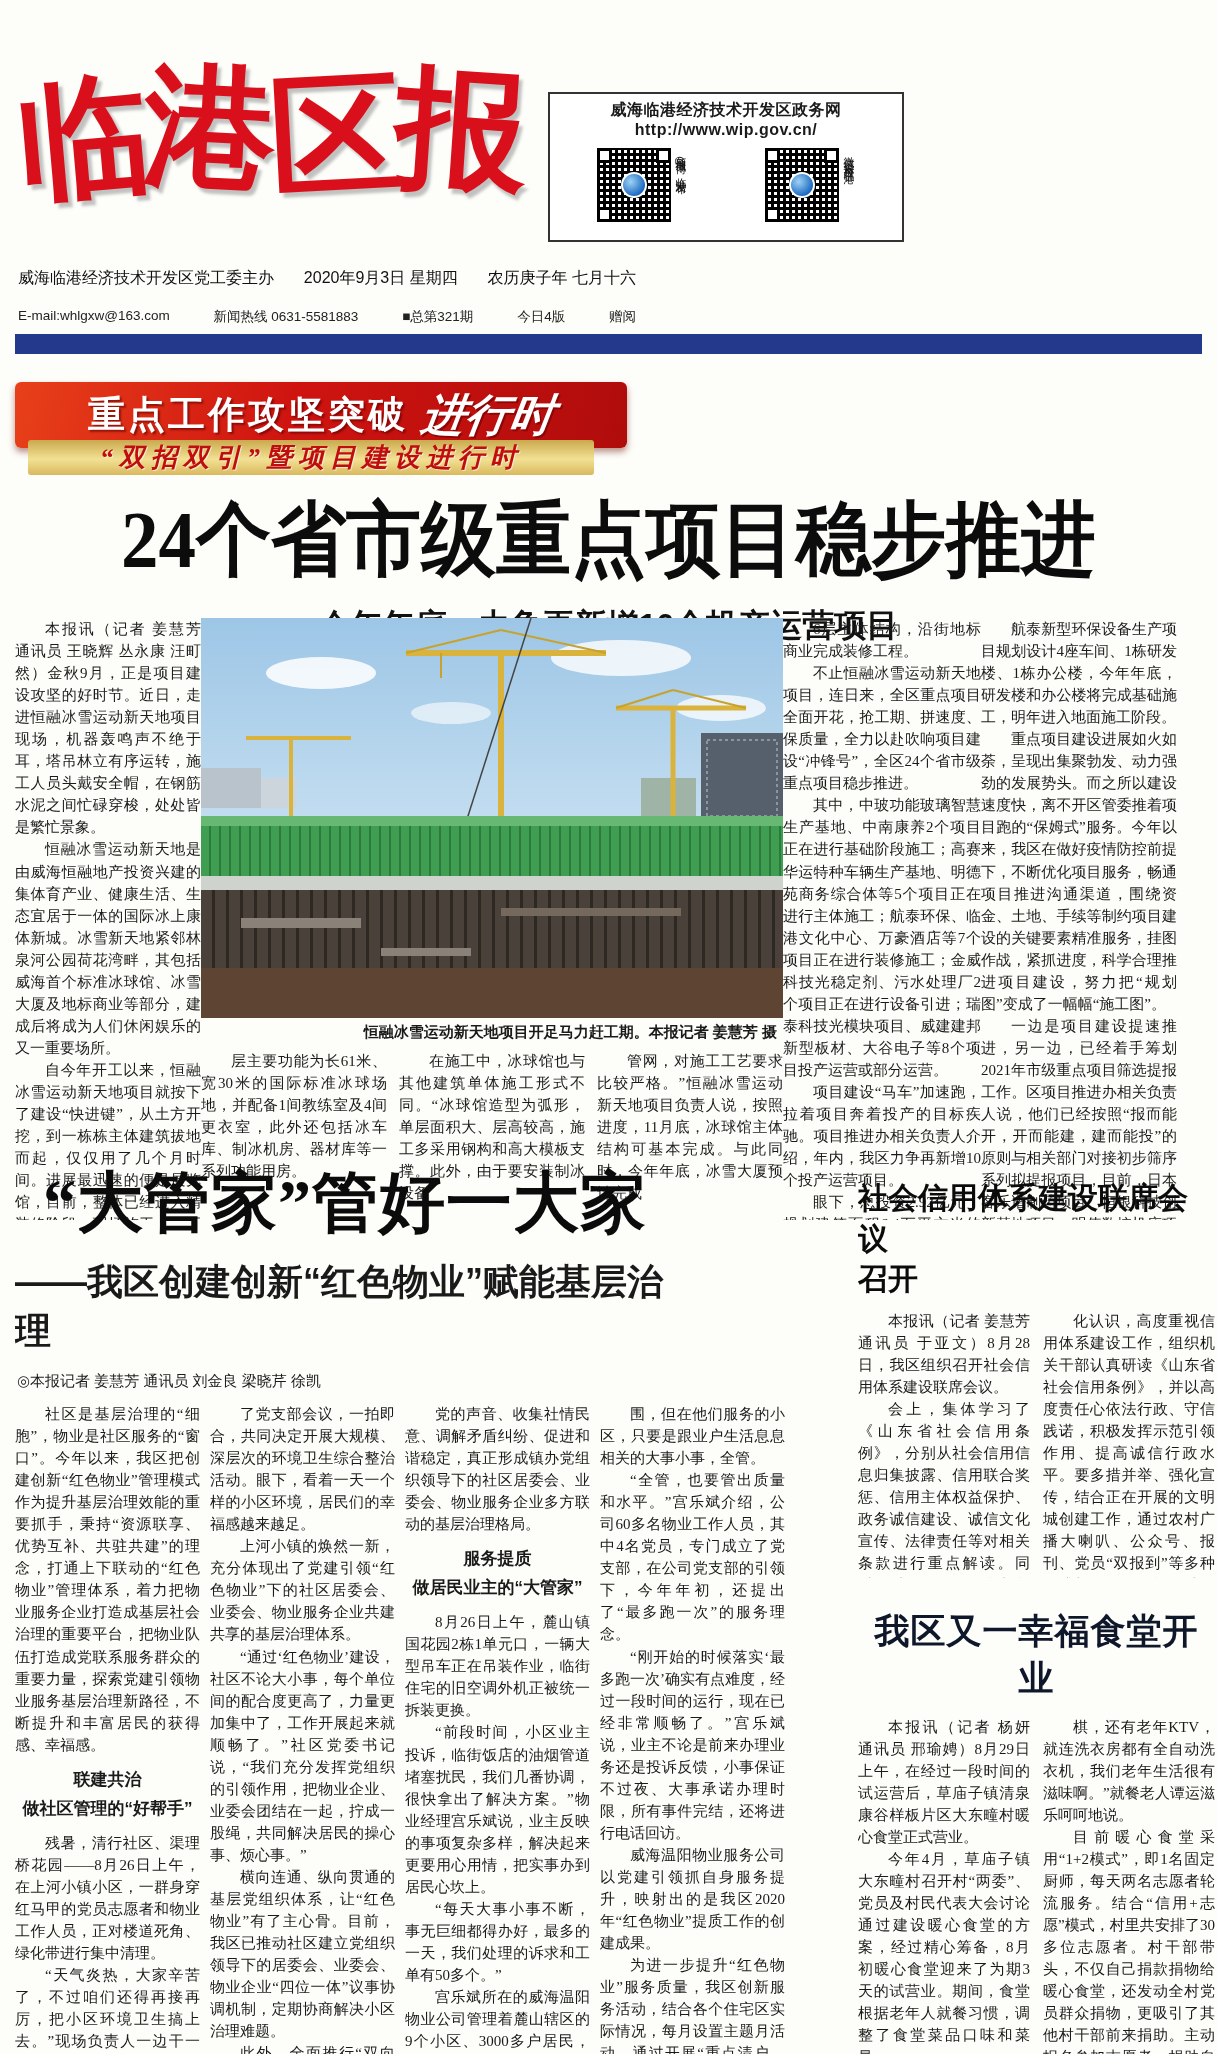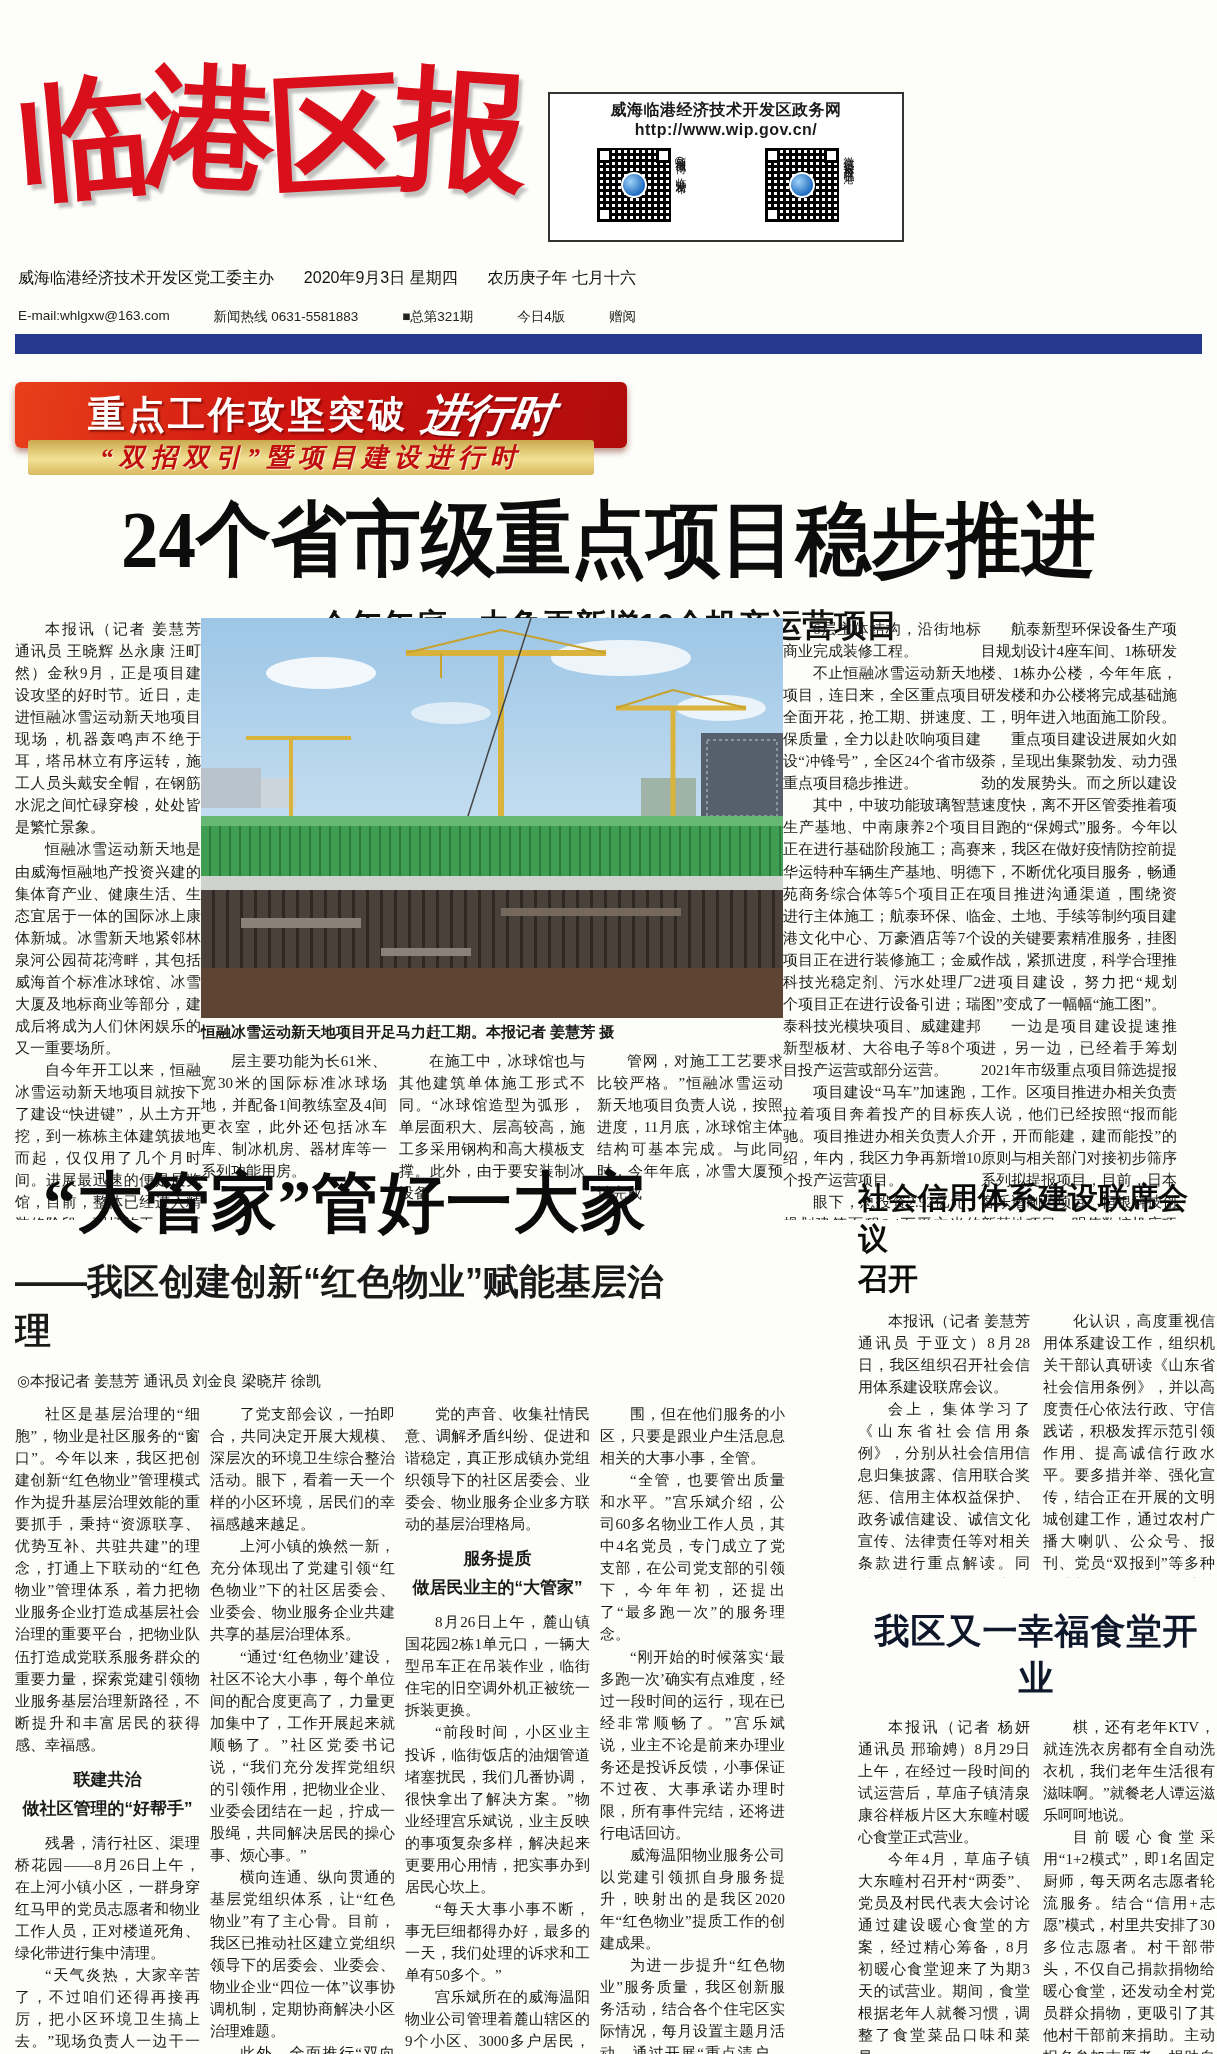--- a/index.html
+++ b/index.html
@@ -58,21 +58,21 @@
       font-size:32px;font-weight:bold;color:#111;}
 
   
   .lead-grid{position:absolute;left:15px;top:618px;width:1188px;height:602px;display:grid;
       grid-template-columns:186px 582px 198px 196px;overflow:hidden;}
   .coltext{font-size:15px;line-height:1.47;text-align:justify;overflow:hidden;}
   .coltext .para{margin:0;text-indent:2em;}
   .photo-wrap{display:flex;flex-direction:column;}
   .photo{position:relative;width:582px;height:400px;overflow:hidden;
       background:linear-gradient(#9dc6e6 0%,#c6dff1 55%,#e4eef6 70%);}
-  .caption{font-size:15px;font-weight:bold;padding:5px 6px 2px 0;
+  .caption{font-size:15px;font-weight:bold;text-align:right;padding:5px 6px 2px 0;
       font-family:"Liberation Sans","DejaVu Sans",sans-serif;}
   .under-grid{display:grid;grid-template-columns:1fr 1fr 1fr;column-gap:12px;margin-top:6px;height:158px;overflow:hidden;}
 
   
   .prop-block{position:absolute;left:15px;top:1158px;width:772px;height:896px;overflow:hidden;}
   .prop-headline{font-size:66px;font-weight:bold;letter-spacing:1px;text-align:center;width:660px;color:#0b0b0b;}
   .prop-subhead{font-size:36px;font-weight:bold;margin-top:10px;width:680px;
       font-family:"Liberation Sans","DejaVu Sans",sans-serif;}
   .prop-byline{font-size:15px;margin:16px 0 12px 2px;font-family:"Liberation Sans","DejaVu Sans",sans-serif;}
   .prop-grid{display:grid;grid-template-columns:185px 185px 185px 185px;column-gap:10px;height:688px;overflow:hidden;}

